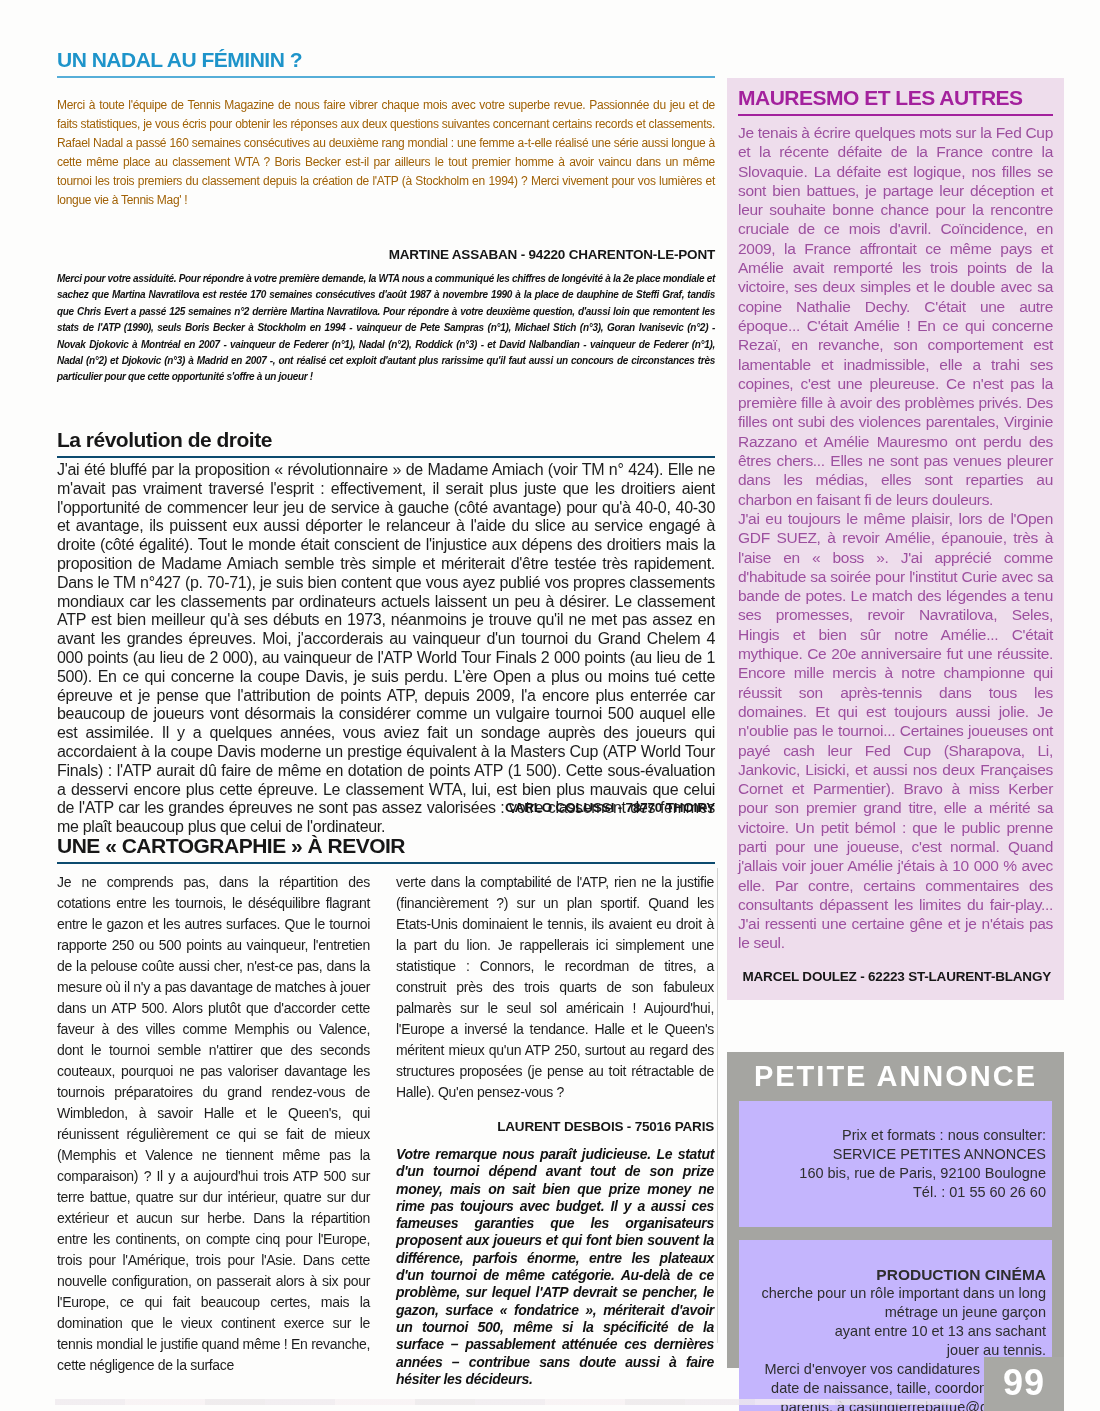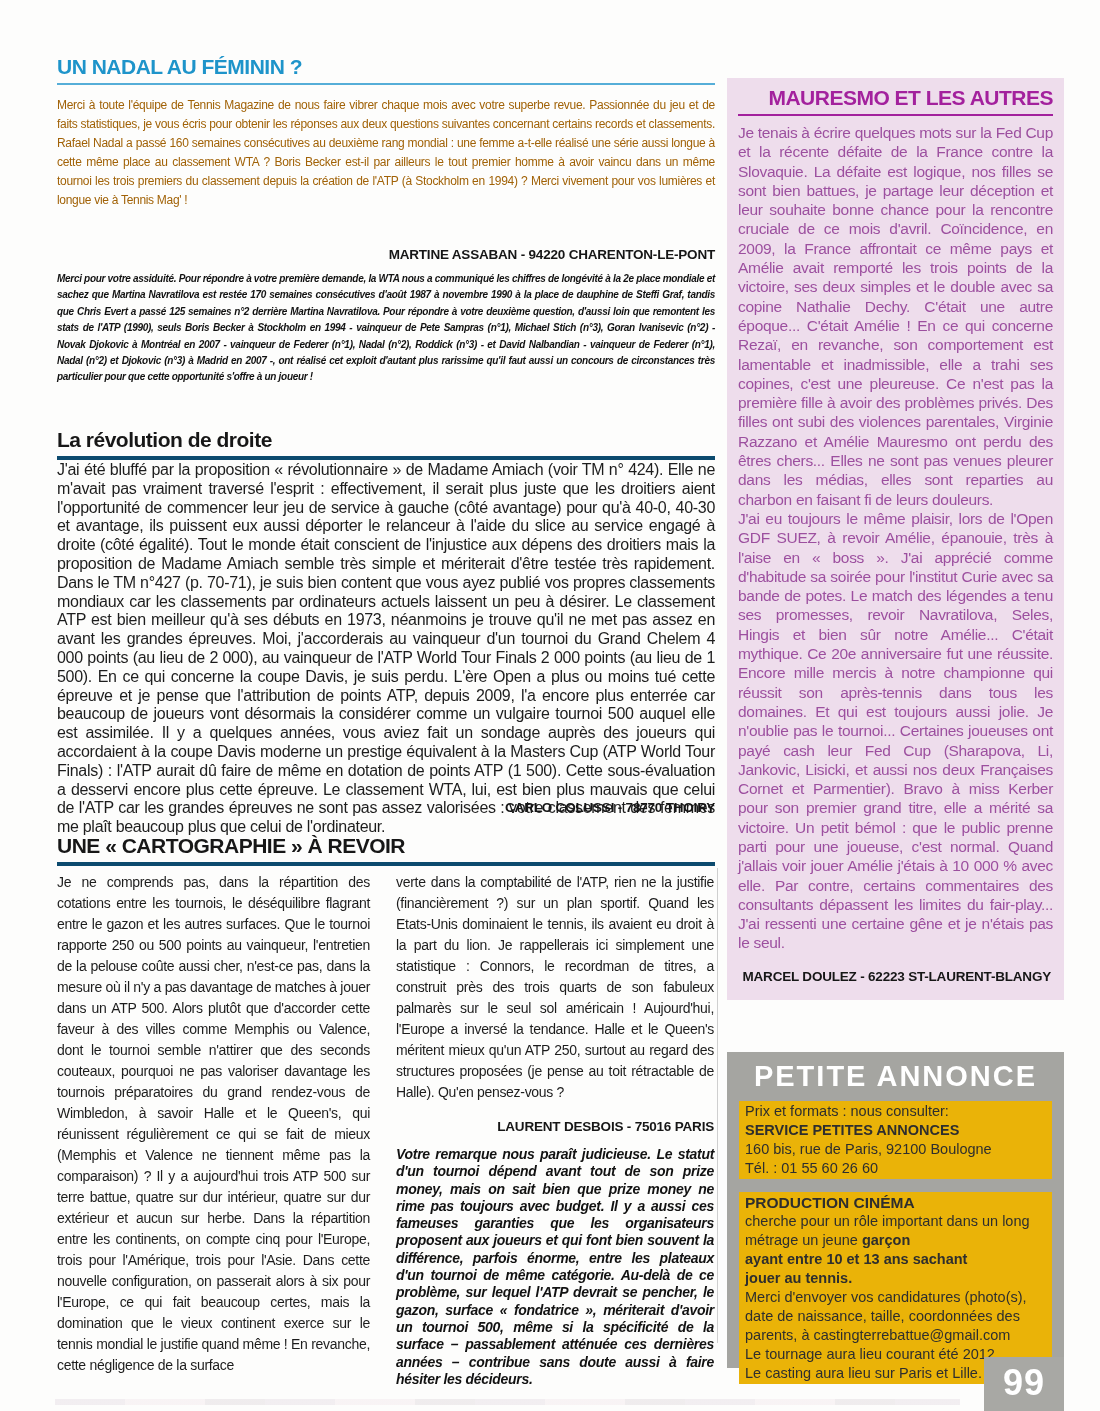--- a/index.html
+++ b/index.html
@@ -8,52 +8,52 @@
     background:#fdfdfc;overflow:hidden;
     font-family:"Liberation Sans","DejaVu Sans",sans-serif;
     color:#1f1f1f;
   }
   .abs{position:absolute;}
   h2,p{margin:0;padding:0;}
   .jp{text-align:justify;hyphens:auto;-webkit-hyphens:auto;letter-spacing:-0.3px;}
   
   .h-main{font-weight:bold;letter-spacing:-0.5px;padding-bottom:4px;}
   .h-blue{font-size:21px;color:#1e94ca;border-bottom:2px solid #56aed8;}
-  .h-black{font-size:21px;color:#171717;border-bottom:4px solid #0c4a6e;}
-  .h-pink{font-size:21px;color:#a3219d;border-bottom:2px solid #a3219d;text-align:right;}
+  .h-black{font-size:21px;color:#171717;border-bottom:2px solid #0c4a6e;}
+  .h-pink{font-size:21px;color:#a3219d;border-bottom:2px solid #a3219d;}
   
   .blue-body{font-size:12px;line-height:19px;color:#a16207;}
   .black-body{font-size:16px;line-height:18.8px;color:#1d1d1d;}
   .subcol{font-size:14px;line-height:21px;color:#1d1d1d;}
   .reply{font-style:italic;font-weight:600;color:#121212;}
   .reply-1{font-size:10px;line-height:16.4px;}
   .reply-2{font-size:14px;line-height:17.3px;}
   .byline{font-weight:bold;font-size:13.5px;color:#161616;text-align:right;letter-spacing:-0.2px;}
   
   .sidebar{background:#eeddec;padding:8px 11px 0 11px;box-sizing:border-box;}
   .pink-body{font-size:15.5px;line-height:19.3px;color:#9c4f9f;}
   
   .annonce{background:#a5a5a1;box-sizing:border-box;padding:6px 12px 12px 12px;}
   .annonce-header{color:#ffffff;font-weight:bold;font-size:29px;letter-spacing:2px;text-align:center;margin:2px 0 8px 0;}
-  .ad-box{background:#eab308;padding:1px 6px;text-align:left;font-size:14.5px;line-height:19px;color:#2e2e2e;}
-  .ad-bold{font-weight:bold;}
+  .ad-box{background:#c4b5fd;padding:25px 6px;text-align:right;font-size:14.5px;line-height:19px;color:#2e2e2e;}
+  .ad-bold{font-weight:normal;}
   .ad-title{font-weight:bold;font-size:15.5px;}
   
   .footer-url{font-weight:bold;font-size:17px;color:#4a4a4a;text-align:right;letter-spacing:-0.2px;}
   .pagenum-box{background:#a8a8a4;text-align:center;}
   .pagenum{font-weight:bold;font-size:36px;color:#ffffff;line-height:52px;letter-spacing:1px;}
   .vrule{width:1px;background:#cfcfcf;}
   .ghost-strip{background:repeating-linear-gradient(90deg,#efeaee 0 70px,#f7f1f3 70px 150px,#ece8ea 150px 210px);opacity:.8;}
 </style>
 </head>
 <body>
 
 <div class="page">
 
-  <h2 class="abs h-main h-blue" style="left:57px;top:55px;width:658px;">UN NADAL AU FÉMININ ?</h2>
+  <h2 class="abs h-main h-blue" style="left:57px;top:48px;width:658px;">UN NADAL AU FÉMININ ?</h2>
   <p class="abs blue-body jp" style="left:57px;top:96px;width:658px;">Merci à toute l'équipe de Tennis Magazine de nous faire vibrer chaque mois avec votre superbe revue. Passionnée du jeu et de faits statistiques, je vous écris pour obtenir les réponses aux deux questions suivantes concernant certains records et classements. Rafael Nadal a passé 160 semaines consécutives au deuxième rang mondial : une femme a-t-elle réalisé une série aussi longue à cette même place au classement WTA ? Boris Becker est-il par ailleurs le tout premier homme à avoir vaincu dans un même tournoi les trois premiers du classement depuis la création de l'ATP (à Stockholm en 1994) ? Merci vivement pour vos lumières et longue vie à Tennis Mag' !</p>
   <div class="abs byline" style="left:57px;top:247px;width:658px;">MARTINE ASSABAN - 94220 CHARENTON-LE-PONT</div>
   <p class="abs reply reply-1 jp" style="left:57px;top:271px;width:658px;">Merci pour votre assiduité. Pour répondre à votre première demande, la WTA nous a communiqué les chiffres de longévité à la 2e place mondiale et sachez que Martina Navratilova est restée 170 semaines consécutives d'août 1987 à novembre 1990 à la place de dauphine de Steffi Graf, tandis que Chris Evert a passé 125 semaines n°2 derrière Martina Navratilova. Pour répondre à votre deuxième question, d'aussi loin que remontent les stats de l'ATP (1990), seuls Boris Becker à Stockholm en 1994 - vainqueur de Pete Sampras (n°1), Michael Stich (n°3), Goran Ivanisevic (n°2) - Novak Djokovic à Montréal en 2007 - vainqueur de Federer (n°1), Nadal (n°2), Roddick (n°3) - et David Nalbandian - vainqueur de Federer (n°1), Nadal (n°2) et Djokovic (n°3) à Madrid en 2007 -, ont réalisé cet exploit d'autant plus rarissime qu'il faut aussi un concours de circonstances très particulier pour que cette opportunité s'offre à un joueur !</p>
 
   <h2 class="abs h-main h-black" style="left:57px;top:428px;width:658px;">La révolution de droite</h2>
   <p class="abs black-body jp" style="left:57px;top:461px;width:658px;">J'ai été bluffé par la proposition « révolutionnaire » de Madame Amiach (voir TM n° 424). Elle ne m'avait pas vraiment traversé l'esprit : effectivement, il serait plus juste que les droitiers aient l'opportunité de commencer leur jeu de service à gauche (côté avantage) pour qu'à 40-0, 40-30 et avantage, ils puissent eux aussi déporter le relanceur à l'aide du slice au service engagé à droite (côté égalité). Tout le monde était conscient de l'injustice aux dépens des droitiers mais la proposition de Madame Amiach semble très simple et mériterait d'être testée très rapidement. Dans le TM n°427 (p. 70-71), je suis bien content que vous ayez publié vos propres classements mondiaux car les classements par ordinateurs actuels laissent un peu à désirer. Le classement ATP est bien meilleur qu'à ses débuts en 1973, néanmoins je trouve qu'il ne met pas assez en avant les grandes épreuves. Moi, j'accorderais au vainqueur d'un tournoi du Grand Chelem 4 000 points (au lieu de 2 000), au vainqueur de l'ATP World Tour Finals 2 000 points (au lieu de 1 500). En ce qui concerne la coupe Davis, je suis perdu. L'ère Open a plus ou moins tué cette épreuve et je pense que l'attribution de points ATP, depuis 2009, l'a encore plus enterrée car beaucoup de joueurs vont désormais la considérer comme un vulgaire tournoi 500 auquel elle est assimilée. Il y a quelques années, vous aviez fait un sondage auprès des joueurs qui accordaient à la coupe Davis moderne un prestige équivalent à la Masters Cup (ATP World Tour Finals) : l'ATP aurait dû faire de même en dotation de points ATP (1 500). Cette sous-évaluation a desservi encore plus cette épreuve. Le classement WTA, lui, est bien plus mauvais que celui de l'ATP car les grandes épreuves ne sont pas assez valorisées : votre classement des femmes me plaît beaucoup plus que celui de l'ordinateur.</p>
   <div class="abs byline" style="left:57px;top:800px;width:658px;">CARLO COLUSSI - 78770 THOIRY</div>
 
   <h2 class="abs h-main h-black" style="left:57px;top:834px;width:658px;">UNE « CARTOGRAPHIE » À REVOIR</h2>
   <p class="abs subcol jp" style="left:57px;top:872px;width:313px;">Je ne comprends pas, dans la répartition des cotations entre les tournois, le déséquilibre flagrant entre le gazon et les autres surfaces. Que le tournoi rapporte 250 ou 500 points au vainqueur, l'entretien de la pelouse coûte aussi cher, n'est-ce pas, dans la mesure où il n'y a pas davantage de matches à jouer dans un ATP 500. Alors plutôt que d'accorder cette faveur à des villes comme Memphis ou Valence, dont le tournoi semble n'attirer que des seconds couteaux, pourquoi ne pas valoriser davantage les tournois préparatoires du grand rendez-vous de Wimbledon, à savoir Halle et le Queen's, qui réunissent régulièrement ce qui se fait de mieux (Memphis et Valence ne tiennent même pas la comparaison) ? Il y a aujourd'hui trois ATP 500 sur terre battue, quatre sur dur intérieur, quatre sur dur extérieur et aucun sur herbe. Dans la répartition entre les continents, on compte cinq pour l'Europe, trois pour l'Amérique, trois pour l'Asie. Dans cette nouvelle configuration, on passerait alors à six pour l'Europe, ce qui fait beaucoup certes, mais la domination que le vieux continent exerce sur le tennis mondial le justifie quand même ! En revanche, cette négligence de la surface</p>

